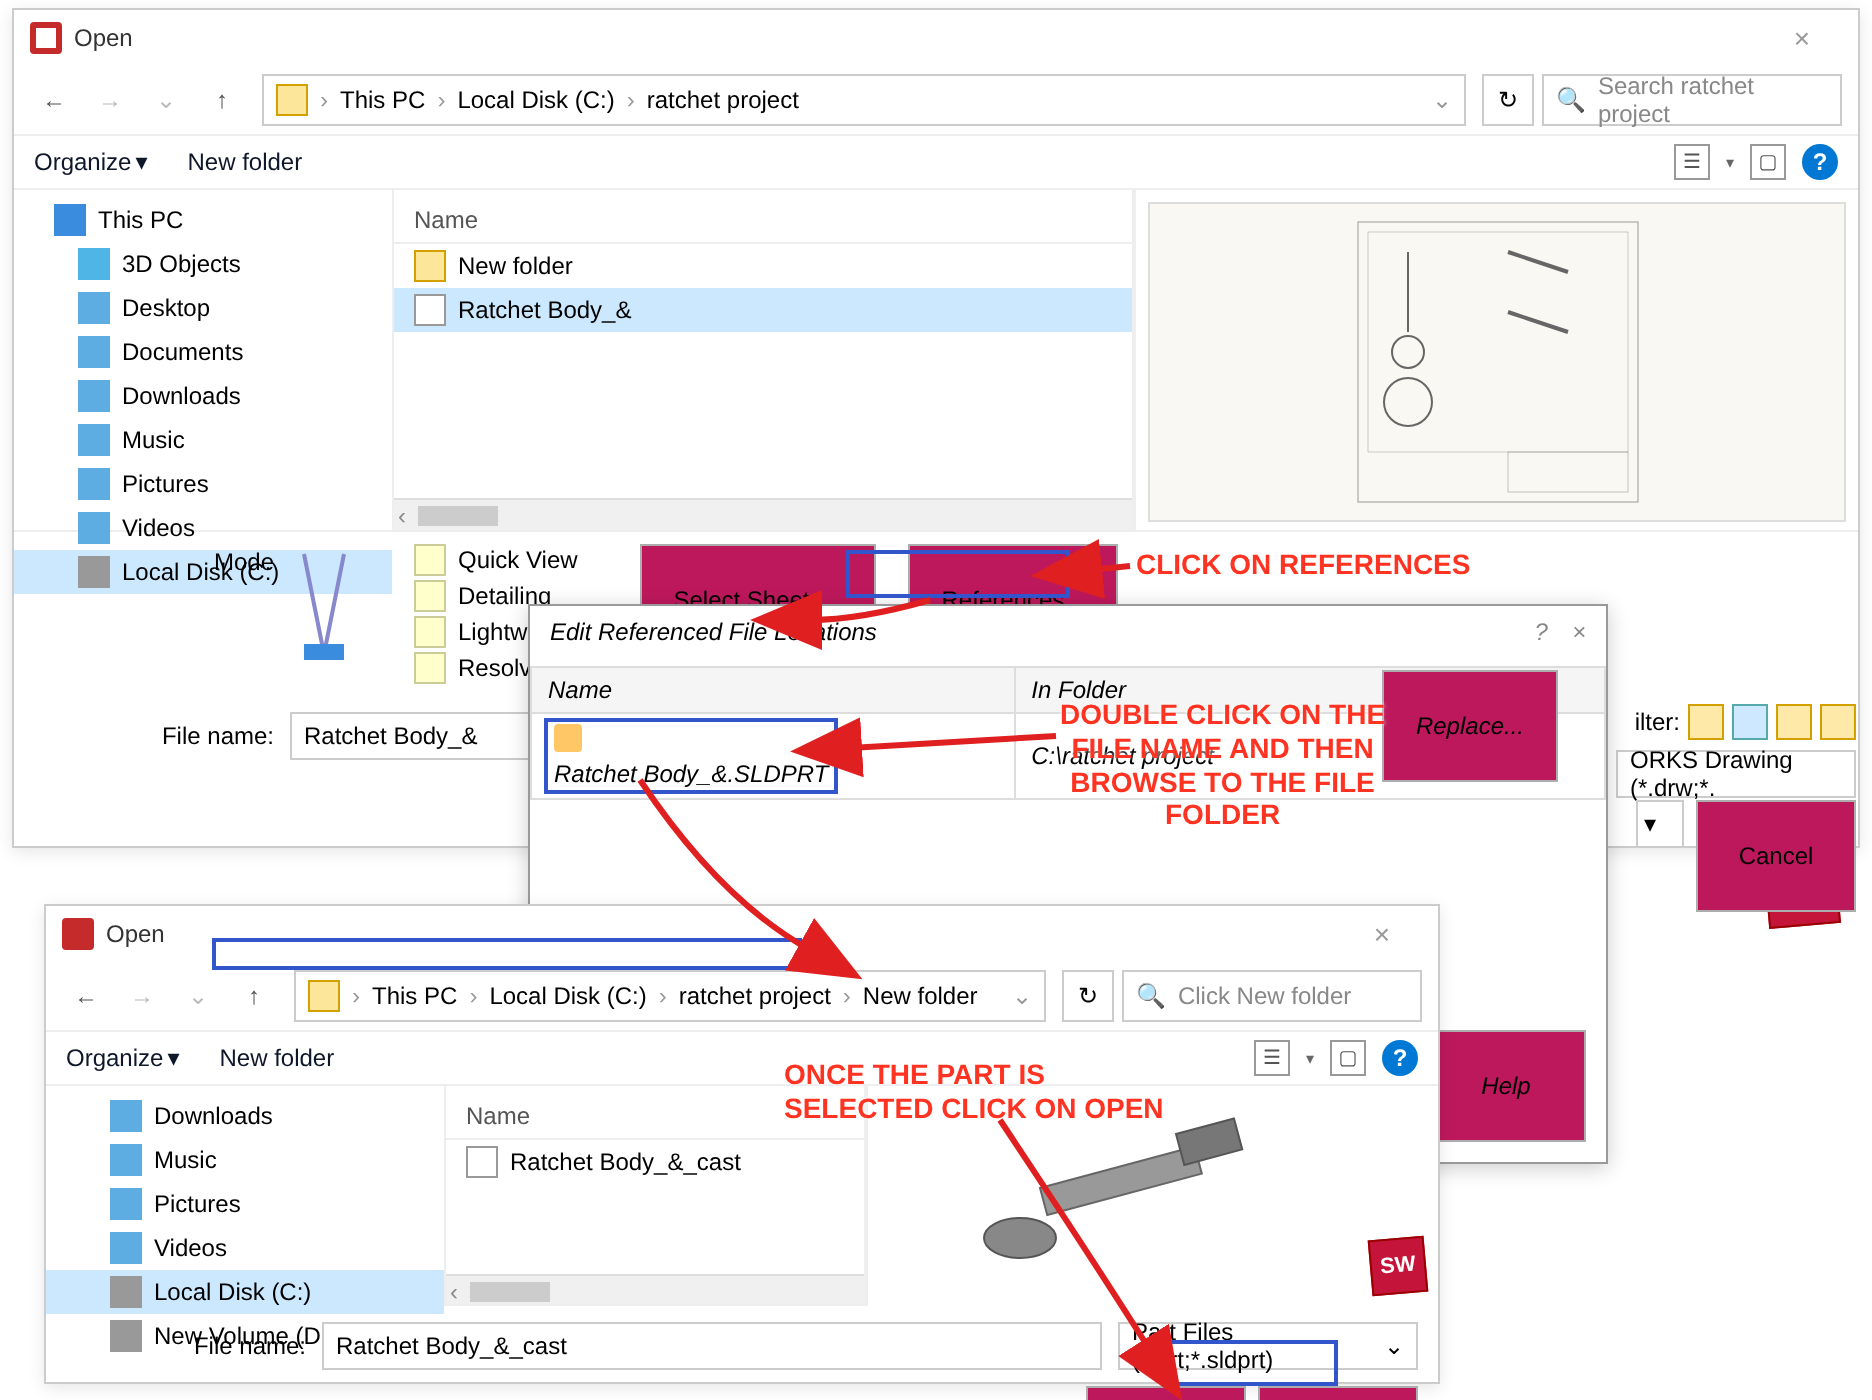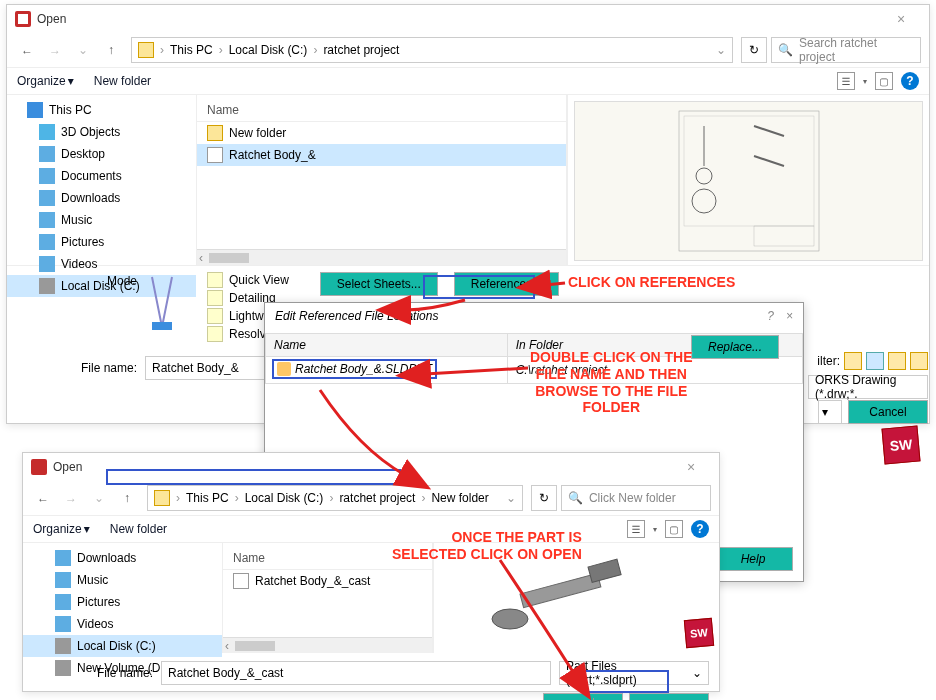--- a/index.html
+++ b/index.html
@@ -44,21 +44,21 @@
 .file-item .ficon.part { background: #fff; border: 1px solid #999; }
 .preview { width: 180px; padding: 6px; border-left: 1px solid #eee; }
 .preview-box { width: 100%; height: 160px; background: #f9f8f2; border: 1px solid #ddd; display:flex;align-items:center;justify-content:center;color:#ccc;font-size:10px;text-align:center;position:relative; }
 .sw-cube { width: 36px; height: 36px; background: #c5143a; transform: rotate(-5deg); display:flex;align-items:center;justify-content:center;color:#fff;font-weight:bold;font-size:14px;border:1px solid #900; }
 .mode-panel { padding: 6px 10px; border-top: 1px solid #eee; display: flex; align-items: flex-start; gap: 10px; }
 .mode-label { width: 120px; text-align: right; padding-top:2px; }
 .mode-graphic { width: 50px; height: 60px; position:relative; }
 .mode-list { display: flex; flex-direction: column; gap: 2px; }
 .mode-item { display: flex; align-items: center; gap: 6px; font-size: 11px; }
 .mode-icon { width: 16px; height: 16px; background: #ffc; border: 1px solid #cc9; }
-.btn { border: 1px solid #adadad; background: #14b8a6; padding: 4px 16px; cursor: pointer; min-width:80px;text-align:center; }
+.btn { border: 1px solid #adadad; background: #be185d; padding: 20px 16px; cursor: pointer; min-width:80px;text-align:center; }
 .filename-row { display: flex; align-items: center; padding: 8px 10px; gap: 8px; }
 .filename-label { text-align: right; width: 120px; }
 .filename-input { flex: 1; border: 1px solid #ccc; padding: 3px 6px; height:24px; }
 .dropdown { border: 1px solid #ccc; padding: 3px 6px; height:24px;display:flex;align-items:center;justify-content:space-between;gap:4px; }
 .annotation { position: absolute; color: #ff3322; font-weight: bold; font-size: 14px; text-shadow: 0 0 2px #fff; font-family: Arial; line-height:1.2; }
 .highlight-box { position: absolute; border: 2px solid #3355cc; pointer-events:none; }
 .arrow-svg { position: absolute; pointer-events: none; }
 .dialog { position: absolute; background: #fff; border: 1px solid #999; box-shadow: 0 2px 10px rgba(0,0,0,0.2); font-style: italic; }
 .dialog-title { padding: 6px 10px; display:flex;align-items:center; }
 .dialog-hint { padding: 4px 10px; color: #555; font-size: 11px; }
@@ -255,21 +255,21 @@
   <div style="position:absolute;right:24px;top:32px;">
     <div class="btn">Replace...</div>
   </div>
   <table class="ref-table" style="margin-top:4px">
     <tbody>
         <tr>
       <th style="width:45%">Name</th>
       <th>In Folder</th>
     </tr>
     <tr>
-      <td><span class="ref-row-highlight" style="display:inline-flex;align-items:flex-start;gap:4px;padding:1px 3px;">
+      <td><span class="ref-row-highlight" style="display:inline-flex;align-items:flex-start;gap:4px;padding:1px 3px;flex-direction:column;">
               <span style="width:14px;height:14px;background:#ffc766;display:inline-block;border-radius:2px"></span>
               <span>Ratchet Body_&amp;.SLDPRT</span>
             </span></td>
       <td>C:\ratchet project</td>
     </tr>
   </tbody>
     </table>
   <div style="position:absolute;right:10px;bottom:10px;">
     <div class="btn">Help</div>
   </div>
@@ -385,21 +385,21 @@
 
 <div class="highlight-box" style="left:423px;top:275px;width:112px;height:24px;"></div>
 <div class="highlight-box" style="left:106px;top:469px;width:295px;height:16px;"></div>
 <div class="highlight-box" style="left:581px;top:670px;width:88px;height:23px;"></div>
 
 <div class="annotation" style="left:568px;top:274px;">CLICK ON REFERENCES</div>
 <div class="annotation" style="left:530px;top:349px;white-space:pre;text-align:center">DOUBLE CLICK ON THE
 FILE NAME AND THEN
 BROWSE TO THE FILE
 FOLDER</div>
-<div class="annotation" style="left:392px;top:529px;white-space:pre;text-align:right">ONCE THE PART IS
+<div class="annotation" style="left:392px;top:529px;white-space:pre;text-align:left">ONCE THE PART IS
 SELECTED CLICK ON OPEN</div>
 
 <svg class="arrow-svg" style="left:0;top:0;width:936px;height:700px;">
   <defs>
     <marker id="ah" markerWidth="12" markerHeight="12" refX="2" refY="5" orient="auto">
       <path d="M0,0 L0,10 L12,5 z" fill="#e02020"></path>
     </marker>
   </defs>
 
   <line x1="565" y1="283" x2="545" y2="285" stroke="#e02020" stroke-width="3" marker-end="url(#ah)"></line>

